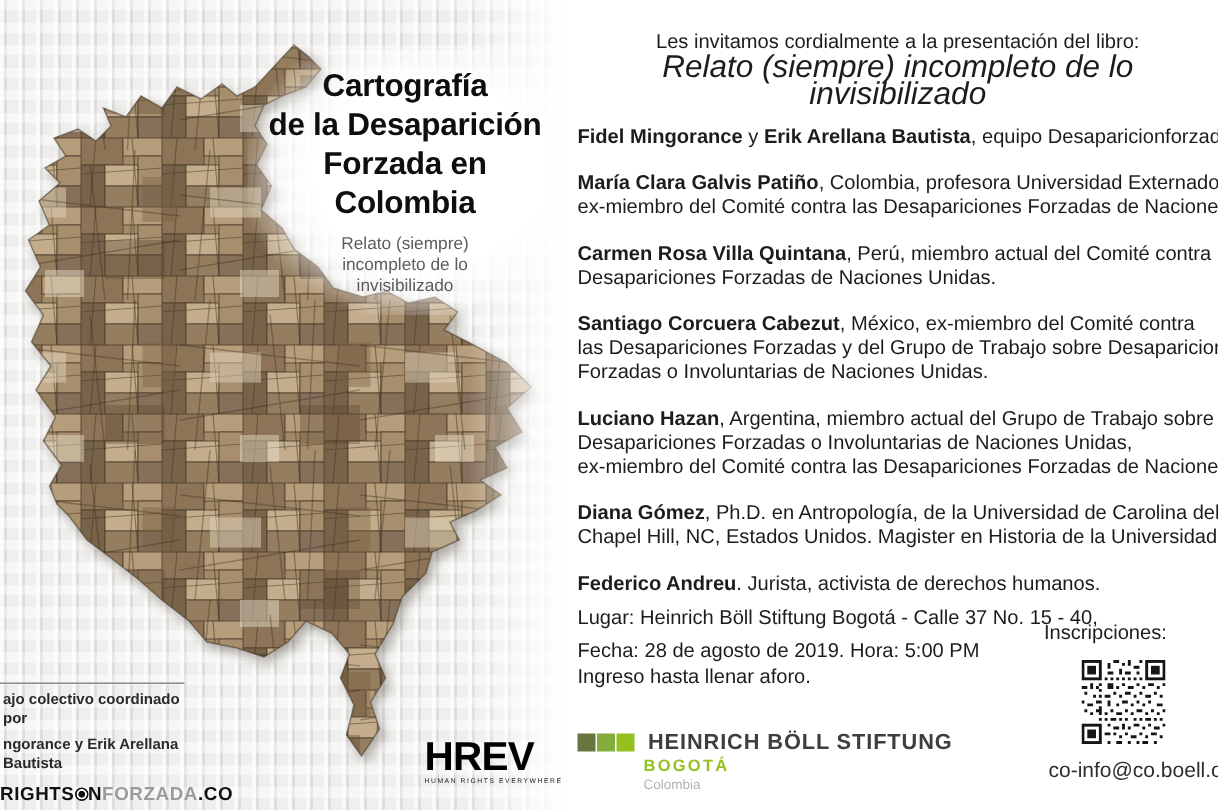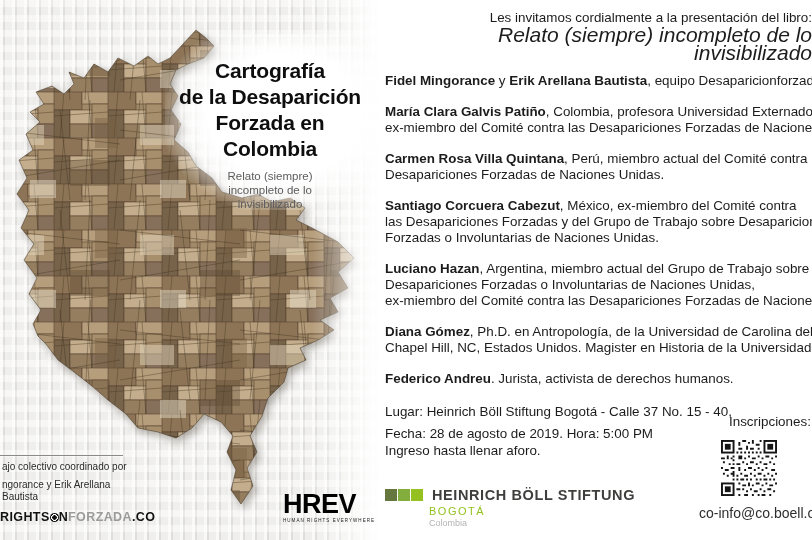--- a/index.html
+++ b/index.html
@@ -9,57 +9,57 @@
   .left-panel{position:absolute;left:0;top:0;width:380px;height:540px;background:#ebeae7;
     background-image:
       repeating-linear-gradient(90deg, rgba(255,255,255,.75) 0 3px, rgba(0,0,0,.035) 3px 5px, rgba(255,255,255,.35) 5px 12px),
       repeating-linear-gradient(0deg, rgba(0,0,0,.02) 0 8px, rgba(255,255,255,.4) 8px 15px);}
   .left-panel::after{content:"";position:absolute;inset:0;
     background:linear-gradient(90deg, rgba(255,255,255,0) 82%, #ffffff 100%);}
   .map-svg{position:absolute;left:0;top:0;}
   .map-shadow{filter:drop-shadow(3px 4px 4px rgba(40,30,15,.35));}
   .title-blob{position:absolute;left:165px;top:34px;width:218px;height:176px;z-index:3;
     background:radial-gradient(58% 58% at 55% 46%, #ffffff 60%, rgba(255,255,255,0) 100%);}
-  .map-title{position:absolute;left:168px;top:58px;width:204px;z-index:4;text-align:center;}
+  .map-title{position:absolute;left:168px;top:45px;width:204px;z-index:4;text-align:center;}
   .map-title .t{font-size:21px;font-weight:bold;line-height:26px;color:#0e0e0e;letter-spacing:-.2px;}
   .map-sub{margin-top:7px;font-size:11.5px;line-height:14px;color:#5c5c5c;}
   
   .credits{position:absolute;left:0;top:455px;width:128px;z-index:4;}
   .credits .rule{border:0;border-top:1px solid #8a8a8a;margin:0;width:123px;}
-  .credits .c-line{margin:5px 0 0 2px;font-size:10px;font-weight:normal;line-height:12.5px;color:#2a2a2a;}
+  .credits .c-line{margin:5px 0 0 2px;font-size:10px;font-weight:bold;line-height:12.5px;color:#2a2a2a;}
   .df-logo{margin:6px 0 6px 0;font-size:12.5px;font-weight:bold;letter-spacing:.4px;color:#111;white-space:nowrap;}
   .df-logo .grey{color:#9b9b9b;font-weight:600;}
   .df-dot{display:inline-block;width:9px;height:9px;border-radius:50%;vertical-align:-1px;
     background:radial-gradient(circle at 50% 50%, #111 0 2px, #fff 2.5px 3.2px, #111 3.6px);}
   
   .hrev{position:absolute;left:283px;top:492px;z-index:4;color:#000;}
   .hrev .big{font-size:27px;font-weight:800;line-height:25px;letter-spacing:-.5px;}
   .hrev .tiny{font-size:4.5px;letter-spacing:1.05px;color:#222;margin-top:1px;}
   
   .right-col{position:absolute;left:385px;top:0;width:500px;}
-  .hdr{width:427px;text-align:right;padding-top:9px;}
+  .hdr{width:427px;text-align:center;padding-top:19px;}
   .hdr .intro{font-size:13.4px;line-height:17px;}
   .hdr .btitle{font-size:15.5px;font-weight:bold;line-height:18px;margin-top:4px;}
   .hdr .bsub{font-size:21px;font-weight:normal;font-style:italic;line-height:18px;}
   .hdr .part{font-size:13.4px;line-height:17px;margin-top:3px;}
   .plist{margin-top:11px;font-size:13.4px;line-height:16px;}
   .pt{margin:0 0 15px 0;white-space:pre-line;}
   .pt strong{font-weight:bold;}
   .event{position:absolute;left:385px;top:403px;font-size:13.4px;line-height:17px;}
   .event .l2{margin-top:5px;}
-  .insc{position:absolute;left:729px;top:414px;font-size:13.4px;}
+  .insc{position:absolute;left:696px;top:414px;font-size:13.4px;}
   .qr{position:absolute;left:721px;top:440px;width:56px;height:56px;}
   .email{position:absolute;left:699px;top:505px;font-size:14px;color:#2e2e2e;white-space:nowrap;}
   
   .hbs{position:absolute;left:385px;top:487px;}
   .hbs-row{display:flex;align-items:center;}
   .hbs-mark{display:flex;gap:1px;margin-right:9px;}
   .hbs-mark span{width:12px;height:12px;display:block;}
   .hbs-name{font-size:14.5px;font-weight:bold;letter-spacing:.6px;color:#3e3e3d;}
-  .hbs-city{margin:2px 0 0 44px;font-size:11px;font-weight:normal;letter-spacing:1.5px;}
+  .hbs-city{margin:2px 0 0 44px;font-size:11px;font-weight:bold;letter-spacing:1.5px;}
   .hbs-country{margin:1px 0 0 44px;font-size:9px;color:#b3b3b3;}
 </style>
 </head>
 <body>
 
 <div class="stage">
 
   <div class="left-panel">
     <svg class="map-svg" width="380" height="540" viewBox="0 0 380 540">
       <defs>

